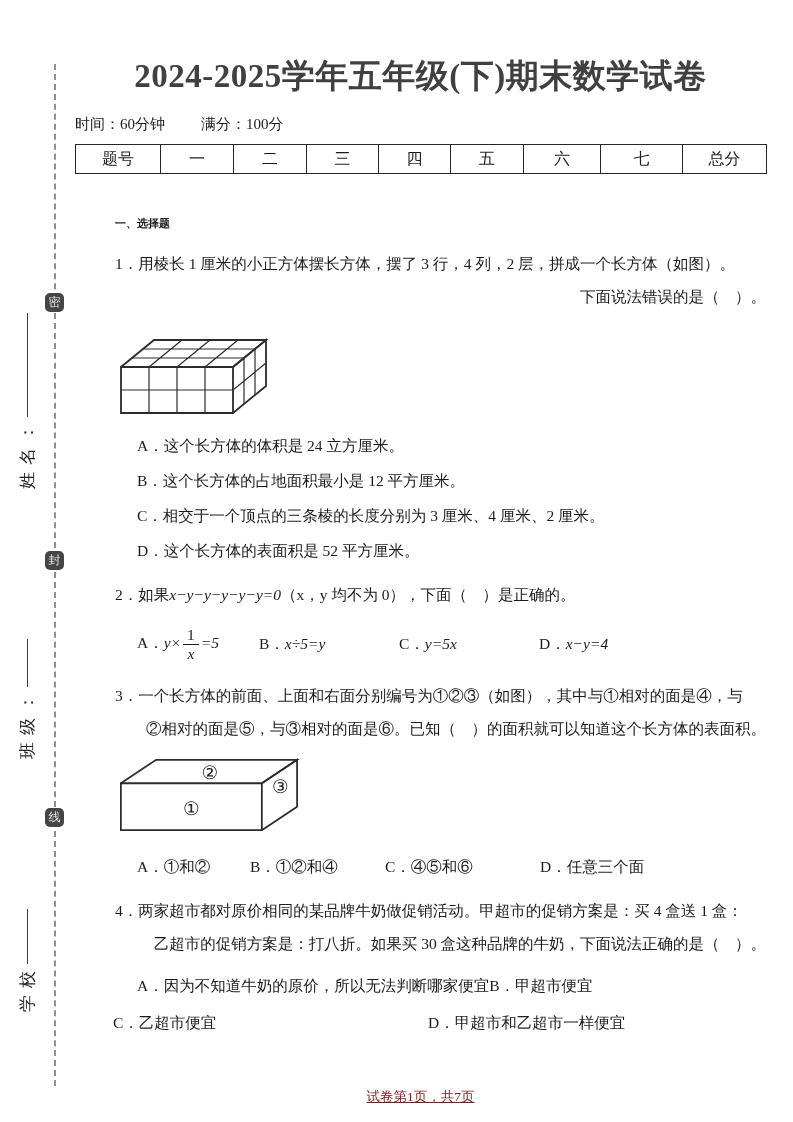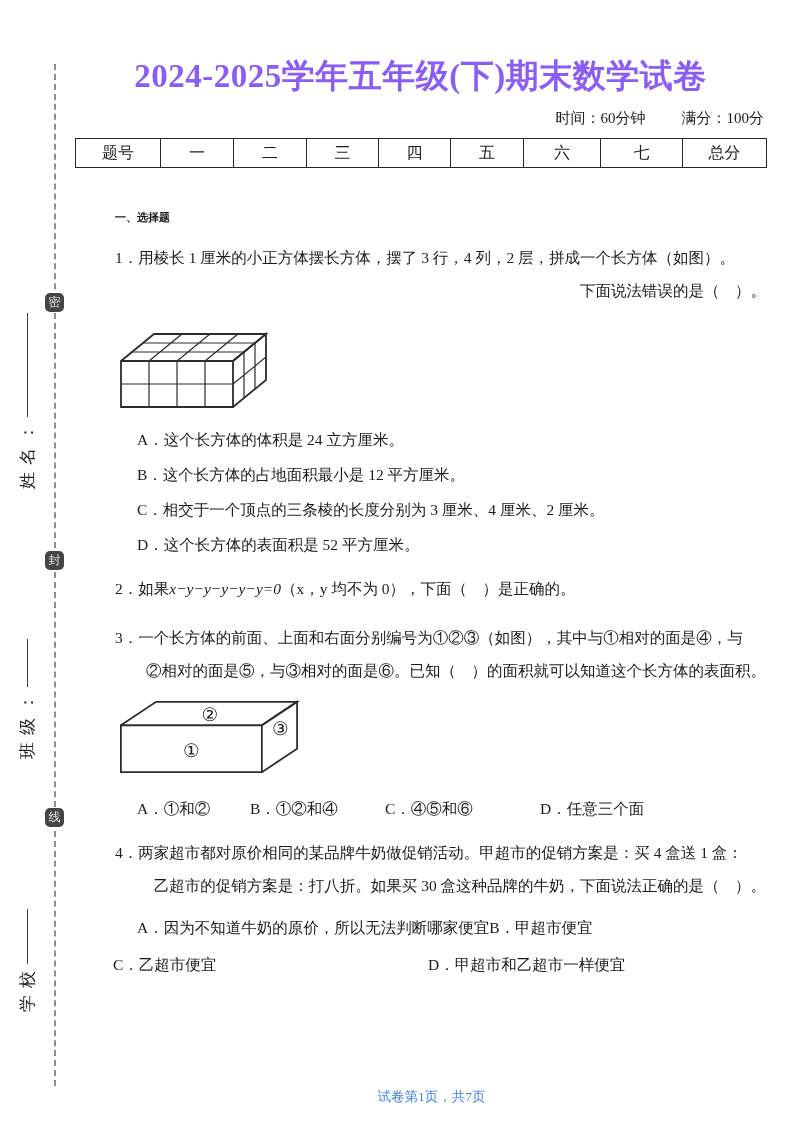--- a/index.html
+++ b/index.html
@@ -4,23 +4,23 @@
 <style>
   html,body{margin:0;padding:0;}
   body{
     width:793px;height:1122px;position:relative;overflow:hidden;
     background:#ffffff;color:#1b1b1b;
     font-family:"Liberation Serif","DejaVu Serif",serif;
   }
   .content{position:absolute;left:75px;top:0;width:691px;}
   .title{
     margin-top:54px;text-align:center;font-size:33px;font-weight:bold;
-    white-space:nowrap;letter-spacing:0.5px;color:#8b5cf6;
+    white-space:nowrap;letter-spacing:0.5px;color:#404040;
   }
-  .meta{margin-top:10px;text-align:right;font-size:15px;white-space:nowrap;padding-right:2px;}
+  .meta{margin-top:16px;text-align:left;font-size:15px;white-space:nowrap;padding-right:2px;}
   .meta-gap{display:inline-block;width:36px;}
 
   table.score{width:691px;border-collapse:collapse;margin-top:10px;table-layout:fixed;}
   table.score td{
     border:1.7px solid #262626;text-align:center;font-size:16px;
     height:28px;padding:0;overflow:hidden;margin-top:28px;
   }
   .section-heading{margin:42px 0 0 40px;font-size:11px;font-weight:bold;}
 
   .stem{margin:16px 0 0 40px;font-size:15.5px;line-height:33px;white-space:nowrap;}
@@ -41,21 +41,21 @@
     font-family:"Liberation Sans","DejaVu Sans",sans-serif;
   }
   .rot-strip{
     position:absolute;left:14px;top:1082px;width:1052px;height:26px;
     transform-origin:0 0;transform:rotate(-90deg);
     display:flex;align-items:center;font-size:17px;letter-spacing:7px;color:#222;white-space:nowrap;
   }
   .u-line{height:0;border-top:1.5px solid #3c3c3c;flex:0 0 auto;}
   .sp{flex:0 0 auto;height:1px;}
 
-  .footer{position:absolute;left:86px;bottom:16px;width:691px;text-align:center;font-size:13.5px;color:#3b82f6;}
+  .footer{position:absolute;left:75px;bottom:16px;width:691px;text-align:center;font-size:13.5px;color:#7f1d1d;text-decoration:underline;}
   svg .ln{stroke:#2c2c2c;fill:none;}
 </style>
 </head>
 <body>
 
 <div class="dash-line"></div>
 <div class="seal-badge" style="top:293px;">密</div>
 <div class="seal-badge" style="top:551px;">封</div>
 <div class="seal-badge" style="top:808px;">线</div>
 
@@ -125,20 +125,28 @@
     </svg>
   </div>
 
   <div class="opt-line">A．这个长方体的体积是 24 立方厘米。</div>
   <div class="opt-line">B．这个长方体的占地面积最小是 12 平方厘米。</div>
   <div class="opt-line">C．相交于一个顶点的三条棱的长度分别为 3 厘米、4 厘米、2 厘米。</div>
   <div class="opt-line">D．这个长方体的表面积是 52 平方厘米。</div>
 
   <div class="stem"><span>2．如果</span><span class="math">x−y−y−y−y−y=0</span><span>（x，y 均不为 0），下面（　）是正确的。</span></div>
 
+  <div class="opt-row" style="align-items:center;">
+    <span style="flex:0 0 122px;">
+      <span>A．</span><span class="math">y×</span><span class="frac"><span class="num">1</span><span class="den math">x</span></span><span class="math">=5</span>
+    </span>
+    <span style="flex:0 0 140px;"><span>B．</span><span class="math">x÷5=y</span></span>
+    <span style="flex:0 0 140px;"><span>C．</span><span class="math">y=5x</span></span>
+    <span><span>D．</span><span class="math">x−y=4</span></span>
+  </div>
 
   <div class="stem">3．一个长方体的前面、上面和右面分别编号为①②③（如图），其中与①相对的面是④，与</div>
   <div class="stem2" style="margin-left:24px;">②相对的面是⑤，与③相对的面是⑥。已知（　）的面积就可以知道这个长方体的表面积。</div>
 
   <div class="figure" style="margin-left:40px;">
     <svg width="186" height="84" viewBox="0 0 190 84">
       <path class="ln" stroke-width="1.8" d="M6 30 H150 V78 H6 Z"></path>
       <path class="ln" stroke-width="1.8" d="M6 30 L42 6 H186 L150 30"></path>
       <path class="ln" stroke-width="1.8" d="M150 30 L186 6 V54 L150 78"></path>
       <text x="97" y="26" font-size="19" text-anchor="middle" fill="#222">②</text>

